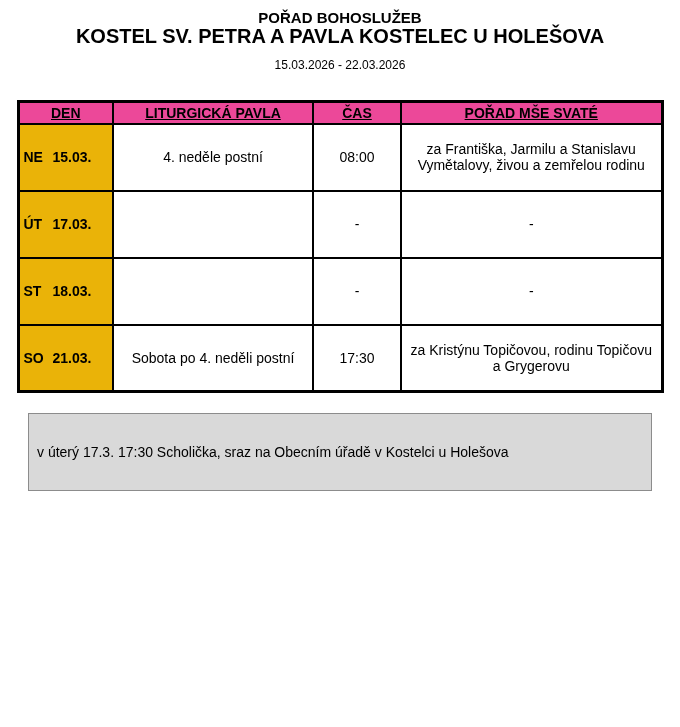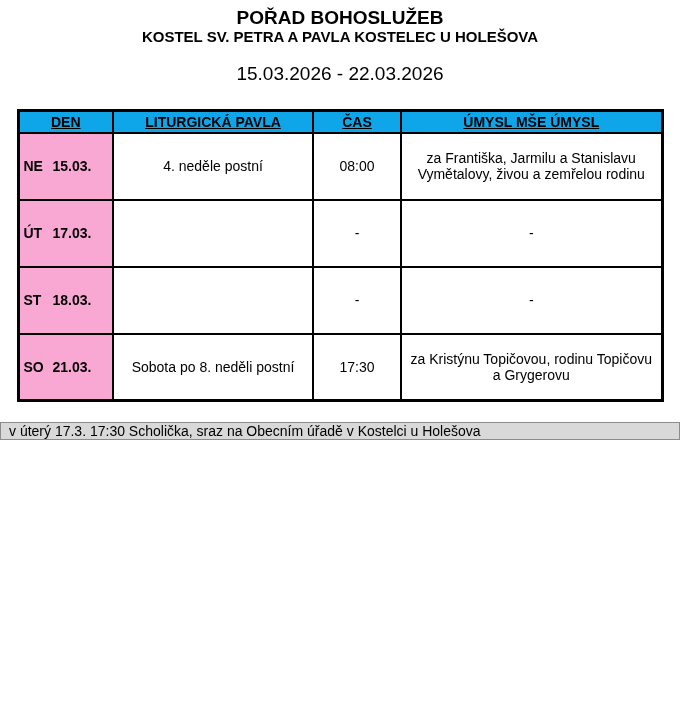--- a/index.html
+++ b/index.html
@@ -11,82 +11,82 @@
     color: #000000;
   }
   .page {
     width: 680px;
     height: 727px;
     background: #ffffff;
     padding-top: 8px;
   }
   .doc-header { text-align: center; }
   .title-main {
-    font-size: 19px;
+    font-size: 15px;
     font-weight: bold;
     line-height: 19px;
   }
   .title-sub {
-    font-size: 15px;
+    font-size: 20px;
     font-weight: bold;
     line-height: 19px;
   }
   .date-range {
-    font-size: 19px;
+    font-size: 12px;
     font-weight: normal;
     line-height: 18px;
-    margin-top: 19px;
+    margin-top: 10px;
   }
   table.schedule {
     border-collapse: collapse;
     width: 644px;
     margin: 26px auto 0 auto;
     border: 3px solid #000000;
     table-layout: fixed;
   }
   table.schedule th, table.schedule td {
     border: 2px solid #000000;
     font-size: 14px;
     padding: 2px 4px;
     vertical-align: middle;
   }
   table.schedule th {
-    background: #0ea5e9;
+    background: #ec4899;
     font-weight: bold;
     text-decoration: underline;
     text-align: center;
     height: 22px;
     padding: 1px 2px;
   }
   col.c-den   { width: 95px; }
   col.c-osl   { width: 200px; }
   col.c-cas   { width: 88px; }
   col.c-umysl { width: 261px; }
   td.den {
-    background: #f9a8d4;
+    background: #eab308;
     font-weight: bold;
     text-align: left;
     padding-left: 7px;
   }
   td.den .abbr {
     display: inline-block;
     width: 29px;
   }
   td.osl, td.cas, td.umysl {
     text-align: center;
     margin-left: 32px;
   }
   tr.srow { height: 67px; }
   .footer-note {
-    width: 680px;
+    width: 624px;
     margin: 20px auto 0 auto;
     background: #d9d9d9;
     border: 1px solid #8c8c8c;
     font-size: 14px;
-    padding: 0 8px;
+    padding: 30px 8px;
     text-align: left;
   }
 </style>
 </head>
 <body>
 
 <div class="page">
 
   <div class="doc-header">
     <div class="title-main">POŘAD BOHOSLUŽEB</div>
@@ -99,21 +99,21 @@
       <col class="c-den">
         <col class="c-osl">
         <col class="c-cas">
         <col class="c-umysl">
     </colgroup>
     <thead>
       <tr>
         <th>DEN</th>
         <th>LITURGICKÁ PAVLA</th>
         <th>ČAS</th>
-        <th>ÚMYSL MŠE ÚMYSL</th>
+        <th>POŘAD MŠE SVATÉ</th>
       </tr>
     </thead>
     <tbody>
       <tr class="srow">
         <td class="den"><span class="abbr">NE</span><span>15.03.</span></td>
         <td class="osl">4. neděle postní</td>
         <td class="cas">08:00</td>
         <td class="umysl">za Františka, Jarmilu a Stanislavu Vymětalovy, živou a zemřelou rodinu</td>
       </tr>
       <tr class="srow">
@@ -123,21 +123,21 @@
         <td class="umysl">-</td>
       </tr>
       <tr class="srow">
         <td class="den"><span class="abbr">ST</span><span>18.03.</span></td>
         <td class="osl"></td>
         <td class="cas">-</td>
         <td class="umysl">-</td>
       </tr>
       <tr class="srow">
         <td class="den"><span class="abbr">SO</span><span>21.03.</span></td>
-        <td class="osl">Sobota po 8. neděli postní</td>
+        <td class="osl">Sobota po 4. neděli postní</td>
         <td class="cas">17:30</td>
         <td class="umysl">za Kristýnu Topičovou, rodinu Topičovu a Grygerovu</td>
       </tr>
     </tbody>
   </table>
 
   <div class="footer-note">v úterý 17.3. 17:30 Scholička, sraz na Obecním úřadě v Kostelci u Holešova</div>
 
 </div>
 

